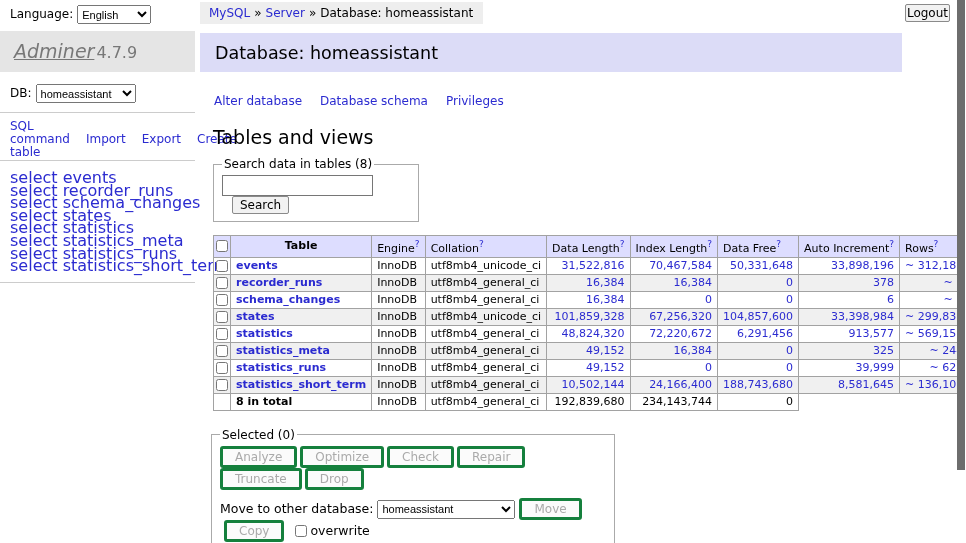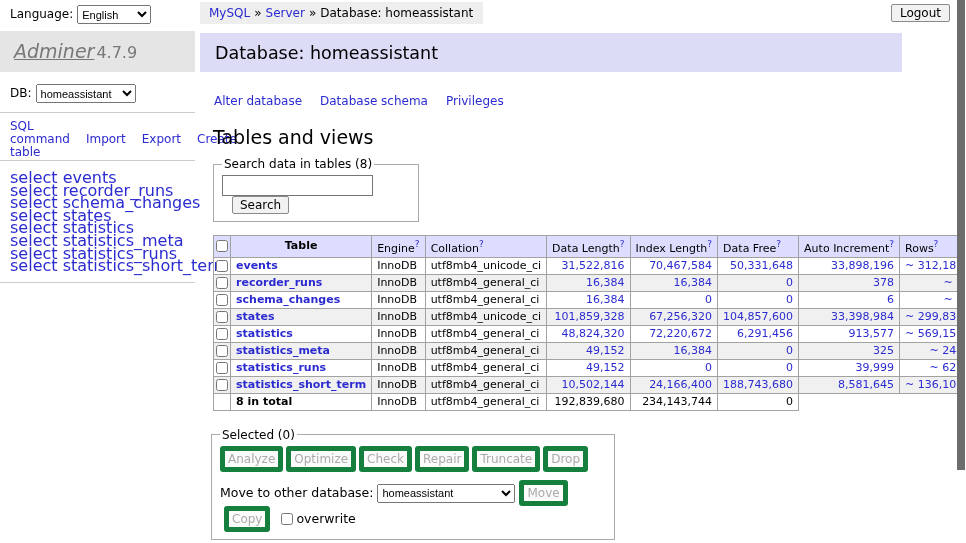--- a/index.html
+++ b/index.html
@@ -14,21 +14,21 @@
   .h1band .ver{font-size:16px;color:#777;margin-left:2px;}
   .db-row{margin:12px 0 9px 10px;}
   .db-row select{width:100px;height:19px;font-size:11px;margin-left:4px;vertical-align:middle;}
   #sidebar hr{margin:0;border:none;border-top:1px solid #ccc;}
   .cmd-links{margin:7px 14px 1px 10px;line-height:13px;}
   .cmd-links a{margin-right:16px;}
   .table-list{margin:11px 0 9px 10px;font-size:16px;}
   .tl{line-height:12.6px;white-space:nowrap;}
   
   #logout-btn{position:absolute;top:4px;right:16px;background:#f2f2f2;border:1px solid #8a8a8a;
-    border-radius:2px;font-size:12px;padding:1px 8px;font-family:inherit;}
+    border-radius:2px;font-size:12px;padding:1px 1px;font-family:inherit;}
   
   #scrollbar{position:absolute;right:0;top:0;width:9px;height:543px;background:#fff;}
   #scrollbar .thumb{position:absolute;left:0;top:0;width:8px;height:470px;background:#6d6d6d;}
   
   #main{position:absolute;left:200px;top:0;width:702px;}
   #breadcrumb{display:inline-block;background:#eee;padding:4px 10px 4px 9px;margin-top:2px;font-size:12px;}
   #breadcrumb .sep{color:#000;margin:0 4px;}
   h2.band{margin:9px 0 0 0;background:#dcdcf7;font-weight:normal;font-size:17.5px;padding:10px 0 9px 15px;}
   .m-links{margin:22px 0 0 14px;}
   .m-links a{margin-right:18px;}
@@ -49,22 +49,22 @@
   th .help{font-size:9px;}
   td.check,th.check{text-align:center;padding:1px 2px;}
   td.check input,th.check input{width:12px;height:12px;margin:0;vertical-align:middle;}
   td.num{text-align:right;min-width:58px;}
   td .tname{font-weight:bold;}
   tbody#rows tr:nth-child(even) td{background:#f0f0f0;}
   tr.total td{font-size:11px;}
   tr.total td.name{font-weight:bold;}
   
   #selected-fs{margin:17px 0 0 11px;width:386px;}
-  #selected-fs .dbtn{background:#fbfbfb;border:5px solid #15803d;color:#aaa;border-radius:3px;
-    font-size:12px;padding:1px 3px;margin-right:3px;font-family:inherit;}
+  #selected-fs .dbtn{background:#fbfbfb;border:3px solid #15803d;color:#aaa;border-radius:3px;
+    font-size:12px;padding:1px 12px;margin-right:3px;font-family:inherit;}
   .move-row{margin-top:8px;font-size:12.5px;}
   .move-row select{width:138px;height:19px;font-size:11px;vertical-align:middle;margin-left:4px;}
   .move-row .dbtn{margin-left:4px;}
   .move-row input[type=checkbox]{width:12px;height:12px;vertical-align:middle;margin:0 3px 0 8px;}
   .p-links{margin:20px 0 0 13px;}
   .p-links a{margin-right:22px;}
 </style>
 </head>
 <body>
 

